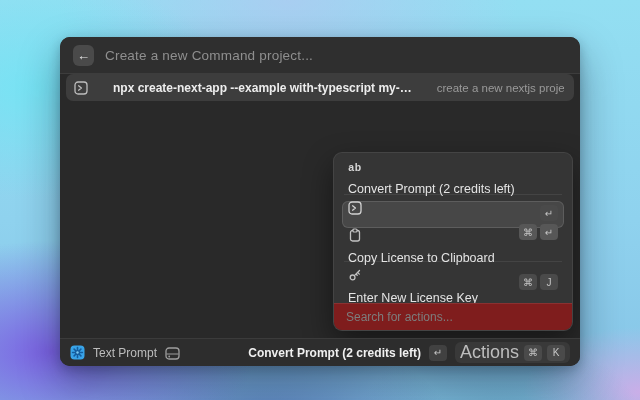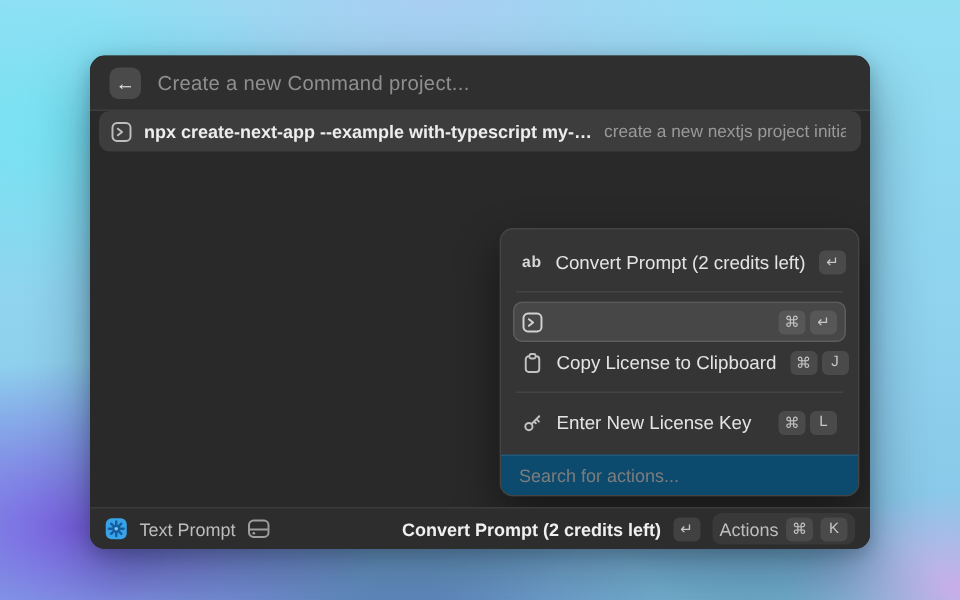--- a/index.html
+++ b/index.html
@@ -34,56 +34,56 @@
     color:#e8e8e8; font-size:13px; line-height:21px; text-align:center; cursor:default;
   }
   .win-title { font-size:13.5px; color:#8f8f8f; letter-spacing:0.2px; }
 
   
   .win-content { position:relative; height:264px; }
   .section-label { margin:12px 10px 7px; font-size:11px; color:#8a8a8a; }
 
   .history-row {
     margin:0 6px; height:27px; border-radius:7px; background:#3d3d3d;
-    display:flex; align-items:center; gap:8px; padding:0 10px 0 8px;
+    display:flex; align-items:center; gap:25px; padding:0 10px 0 8px;
   }
   .cmd-text { font-size:12px; font-weight:700; color:#ededed; white-space:nowrap; }
   .cmd-desc { margin-left:auto; font-size:11.5px; color:#9a9a9a; white-space:nowrap; overflow:hidden; }
 
   .icon-term { width:14px; height:14px; flex:0 0 14px; }
   .icon-14 { width:14px; height:14px; flex:0 0 14px; }
 
   
   .actions-panel {
     position:absolute; left:273px; top:115px; width:240px; height:179px;
     background:#353535; border:1px solid rgba(255,255,255,0.08); border-radius:9px;
     box-shadow:0 12px 30px rgba(0,0,0,0.45); overflow:hidden;
   }
   .panel-list { position:absolute; left:0; right:0; top:0; bottom:27px; overflow:hidden; padding:8px 8px 0; }
   .panel-title { margin:4px 6px 9px; font-size:11px; color:#9a9a9a; }
 
   .action-row {
-    height:27px; display:flex; align-items:center; gap:9px; padding:0 6px; border-radius:6px;
+    height:27px; display:flex; gap:9px; padding:0 6px; border-radius:6px;flex-direction:column;
   }
   .action-row.selected {
     background:#474747; box-shadow:inset 0 0 0 1px rgba(255,255,255,0.12);
   }
   .action-label { font-size:12.5px; color:#e4e4e4; white-space:nowrap; }
   .ab-glyph { font-size:10.5px; font-weight:700; color:#d6d6d6; width:14px; text-align:center; letter-spacing:0.5px; }
   .keys { margin-left:auto; display:flex; gap:3px; }
   .kbd {
     min-width:18px; height:16px; padding:0 3px; border-radius:4px; background:#4a4a4a;
     color:#c6c6c6; font-size:10px; display:flex; align-items:center; justify-content:center;
   }
   .selected .kbd { background:#575757; }
   .panel-divider { height:1px; background:rgba(255,255,255,0.08); margin:6px 2px; }
   .license-row { margin-top:4px; }
 
   .panel-search {
-    position:absolute; left:0; right:0; bottom:0; height:27px; background:#0c4a6e;
+    position:absolute; left:0; right:0; bottom:0; height:27px; background:#7f1d1d;
     border-top:1px solid rgba(255,255,255,0.09); display:flex; align-items:center; padding:0 12px;
   }
   .panel-search input {
     width:100%; background:transparent; border:none; outline:none;
     font-family:"Liberation Sans", sans-serif; font-size:12px; color:#cfcfcf;
   }
   .panel-search input::placeholder { color:#7d7d7d; }
 
   
   .win-footer {
@@ -93,21 +93,21 @@
   }
   .app-icon { width:15px; height:15px; border-radius:4px; }
   .footer-mode { font-size:12px; color:#bdbdbd; }
   .footer-right { margin-left:auto; display:flex; align-items:center; gap:8px; }
   .footer-primary { font-size:12px; font-weight:700; color:#f0f0f0; }
   .footer-kbd { background:#414141; }
   .actions-group {
     display:flex; align-items:center; gap:5px; background:rgba(255,255,255,0.06);
     border-radius:6px; height:21px; padding:0 5px;
   }
-  .actions-group-label { font-size:12px; color:#bdbdbd; }
+  .actions-group-label { font-size:18px; color:#bdbdbd; }
 </style>
 </head>
 <body>
 
 <div class="desktop">
   <div class="window">
 
     <div class="win-header">
       <div class="back-btn">←</div>
       <div class="win-title">Create a new Command project...</div>

